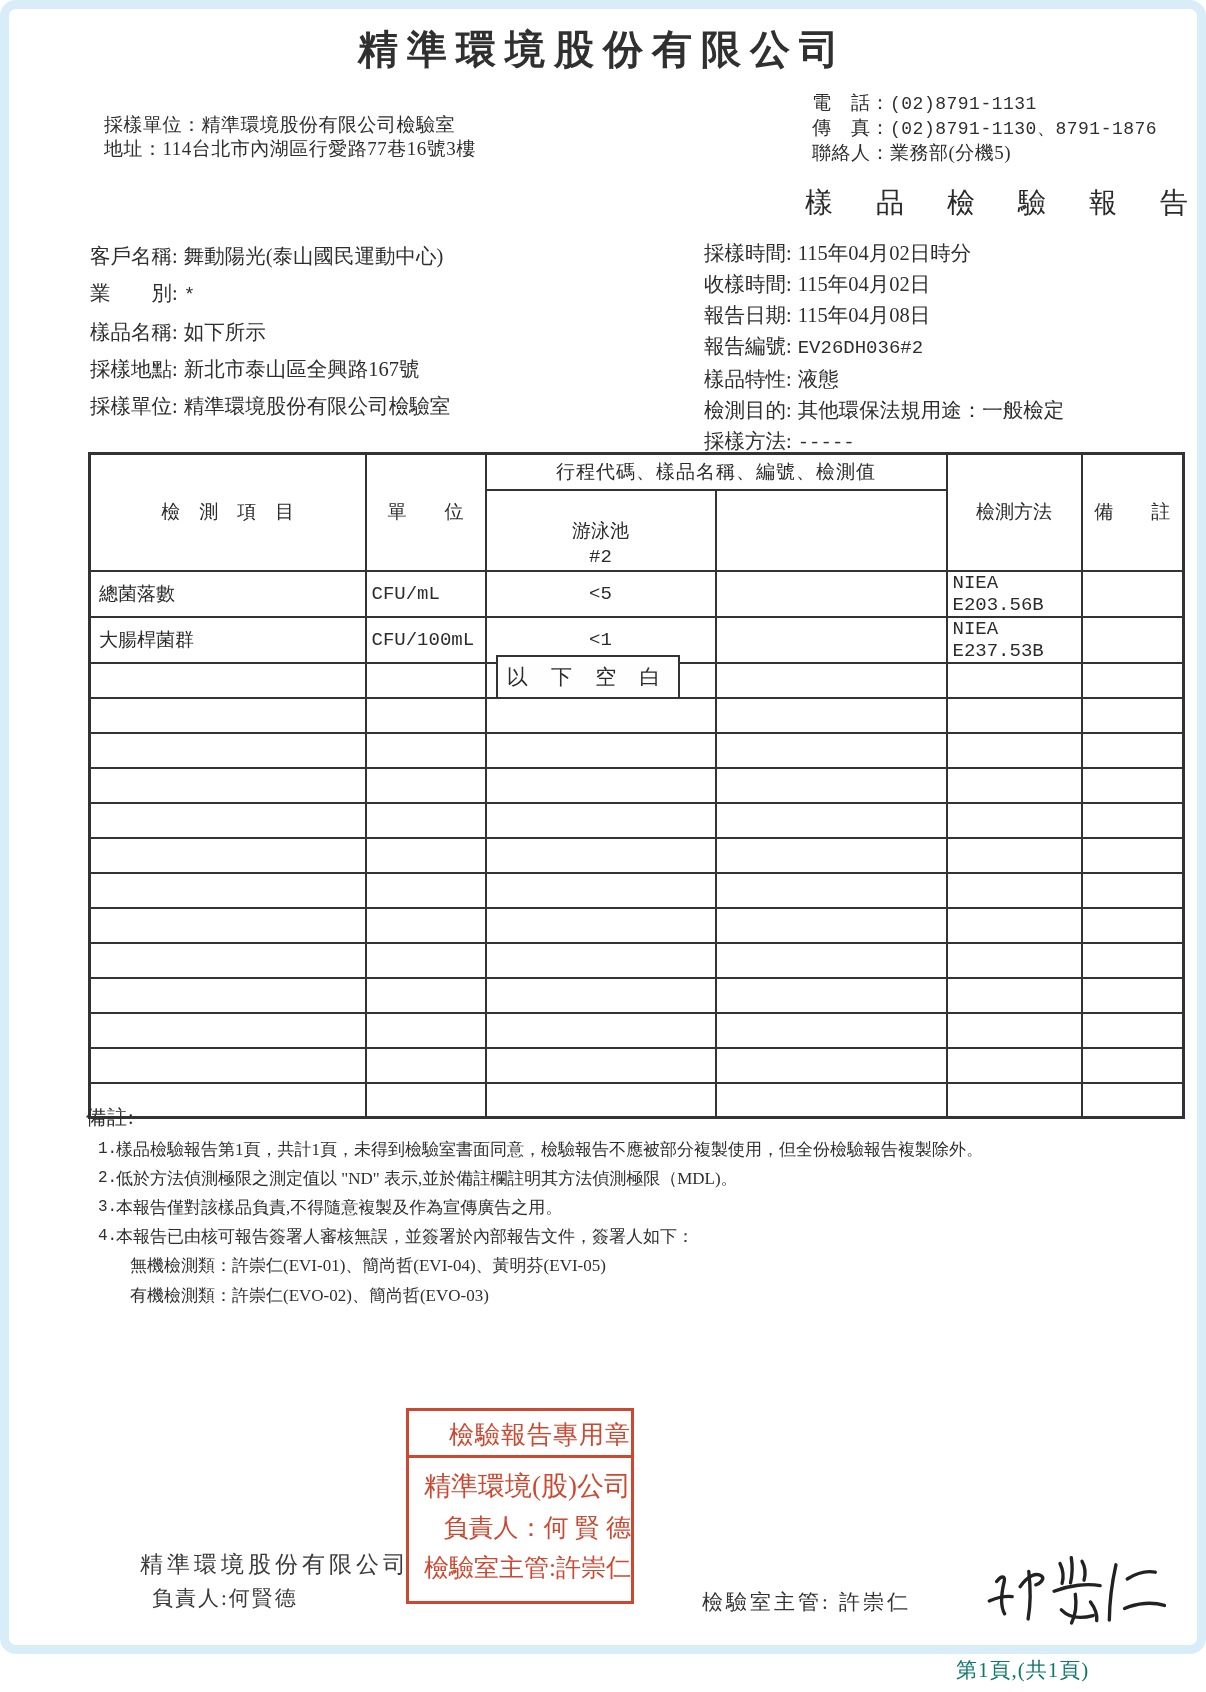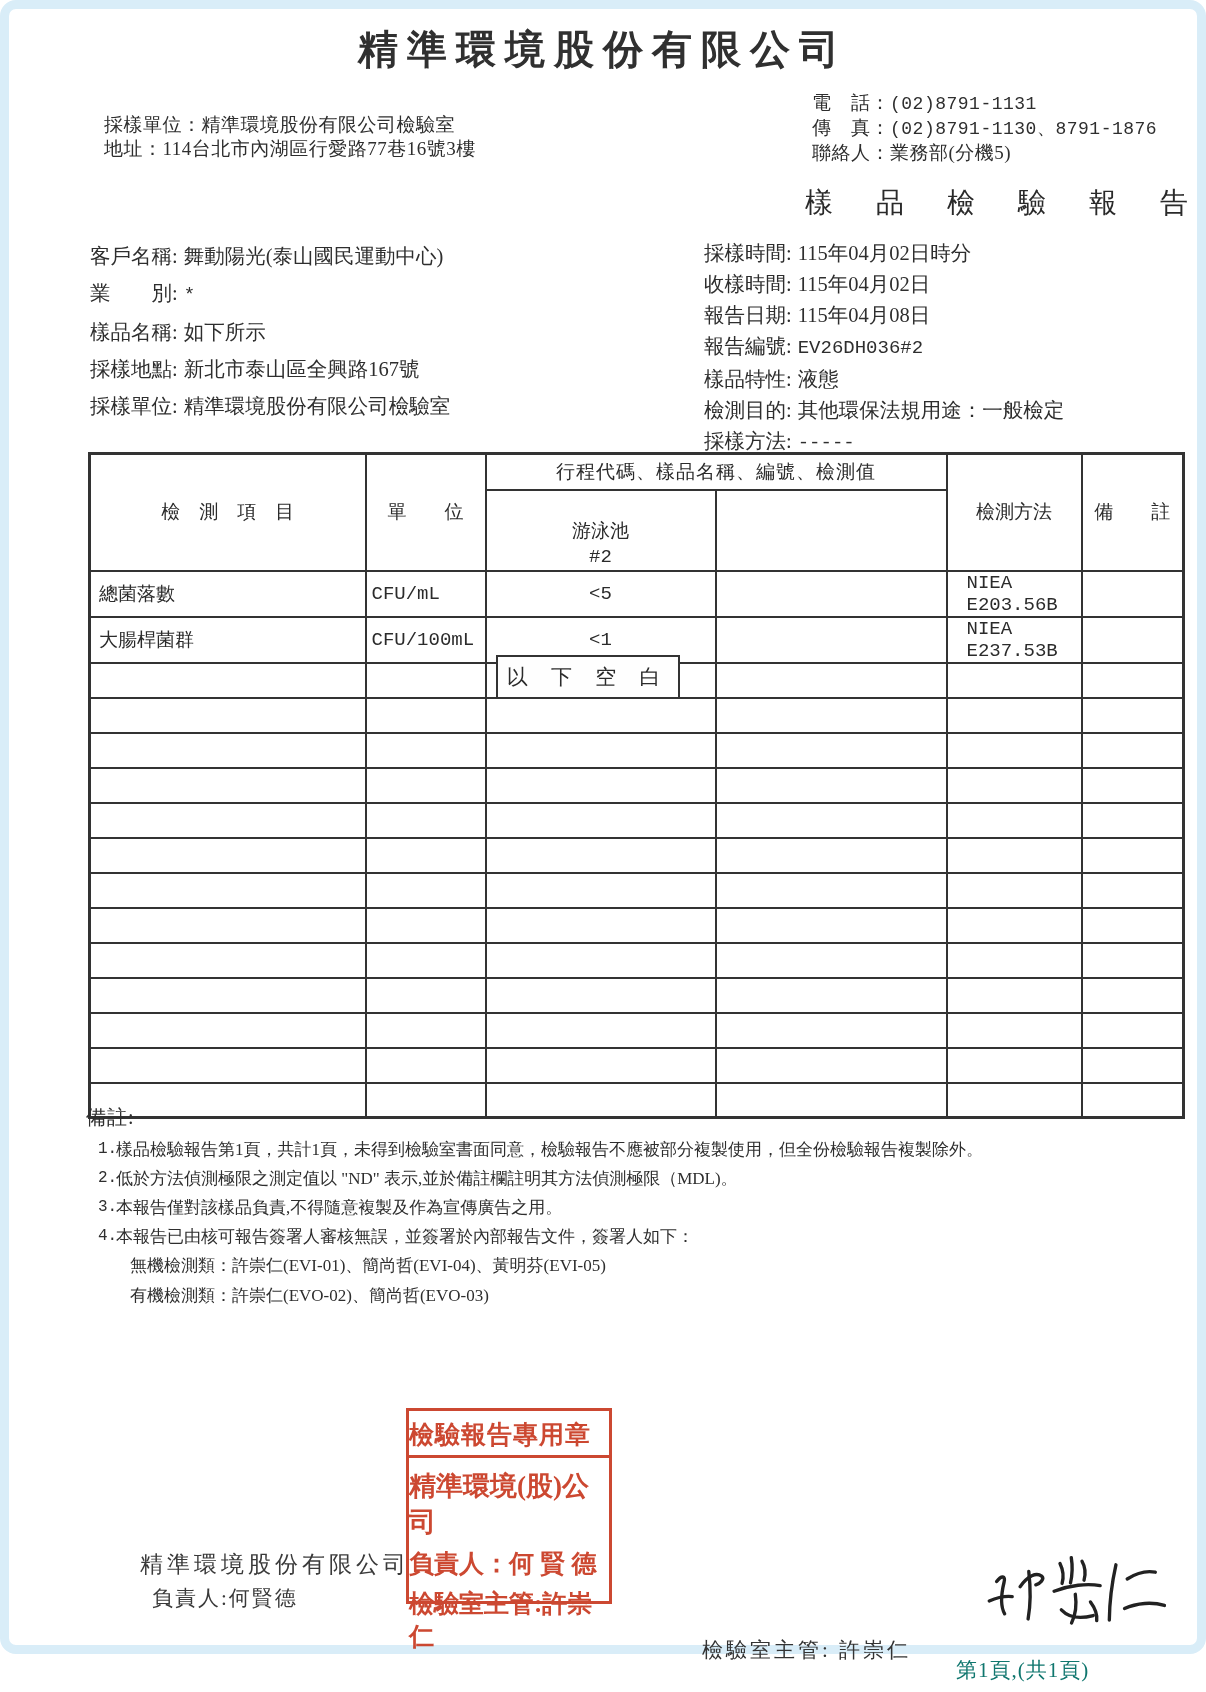--- a/index.html
+++ b/index.html
@@ -49,50 +49,50 @@
   }
   td.hdr { text-align:center; }
   td.span-hdr { height:36px; font-size:19.5px; letter-spacing:1px; }
   tr.subrow td { height:76px; }
   td.sample-hdr { text-align:center; font-size:19px; line-height:26px; padding-top:27px; vertical-align:top; }
   tr.datarow td { height:39px; }
   tr.emptyrow td { height:35px; }
   td.c-item  { padding-left:8px; text-align:left; }
   td.c-unit  { padding-left:5px; text-align:left; font-size:16px; }
   td.c-val   { text-align:center; font-size:19px; }
-  td.c-meth  { padding-left:19px; text-align:left; font-size:14.5px; }
+  td.c-meth  { padding-left:5px; text-align:left; font-size:14.5px; }
   .blank-box {
     position:absolute; left:408px; top:203px; width:184px; height:44px;
     border:2.5px solid var(--line); background:#fefefe;
     display:flex; align-items:center; justify-content:center;
     font-size:21px; letter-spacing:9px; color:#2b2b2b;
   }
 
   .notes { position:absolute; left:86px; top:1104px; width:1108px; }
   .notes-heading { font-size:20px; letter-spacing:1px; margin-bottom:4px; }
   .note-item { font-size:17px; line-height:29px; white-space:nowrap; display:flex; }
   .note-item .num { font-family:"Liberation Mono","DejaVu Sans Mono",monospace; font-size:16px; width:30px; flex:none; padding-left:12px; }
   .note-sub { font-size:17px; line-height:30px; padding-left:44px; white-space:nowrap; }
 
   .stamp {
-    position:absolute; left:406px; top:1408px; width:206px; height:196px;
+    position:absolute; left:406px; top:1408px; width:228px; height:196px;
     border:3.5px solid var(--stamp-color); color:var(--stamp-color);
-    text-align:left; font-weight:700; opacity:0.93; background:transparent;
+    text-align:right; font-weight:400; opacity:0.93; background:transparent;
   }
   .stamp-title {
     height:47px; line-height:47px; border-bottom:3.5px solid var(--stamp-color);
     font-size:25px; letter-spacing:1px;
   }
   .stamp-l1 { margin-top:10px; font-size:27px; letter-spacing:0; }
   .stamp-l2 { margin-top:7px;  font-size:25px; }
   .stamp-l3 { margin-top:7px;  font-size:25px; }
 
   .btm-left-company { position:absolute; left:140px; top:1549px; font-size:23px; letter-spacing:4px; color:#3a3a3a; }
   .btm-left-manager { position:absolute; left:152px; top:1584px; font-size:21px; letter-spacing:2px; color:#3a3a3a; }
-  .btm-right-label  { position:absolute; left:702px; top:1588px; font-size:21px; letter-spacing:3px; color:#333;margin-top:48px; }
+  .btm-right-label  { position:absolute; left:702px; top:1588px; font-size:21px; letter-spacing:3px; color:#333; }
   .signature { position:absolute; left:978px; top:1548px; width:195px; height:100px; transform:rotate(-3deg); }
 
   .footer-page { position:absolute; left:956px; top:1656px; font-size:21px; letter-spacing:1px; color:#0f766e; }
 </style>
 </head>
 <body>
 
 <div class="page-frame"></div>
 
 <div class="company-title">精準環境股份有限公司</div>

